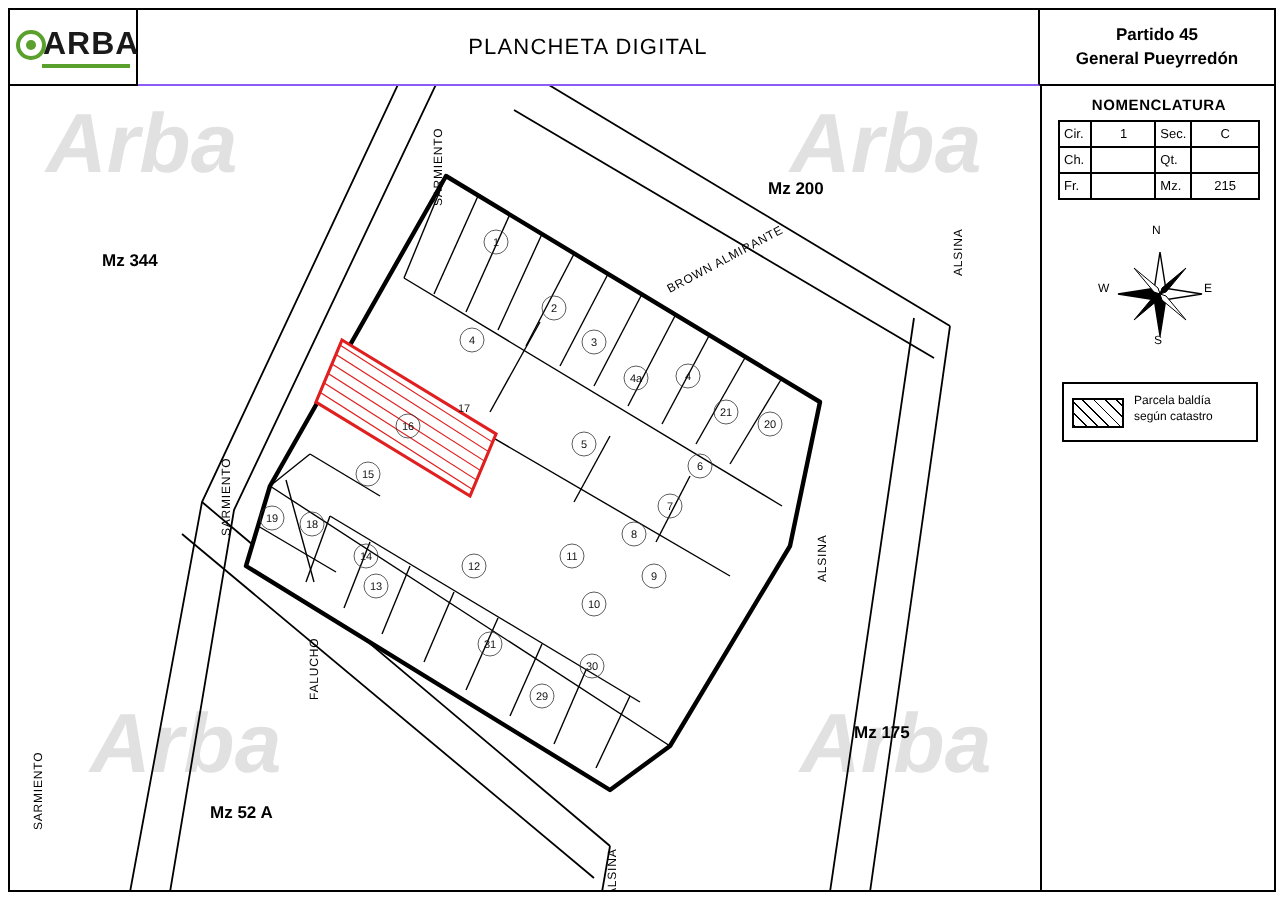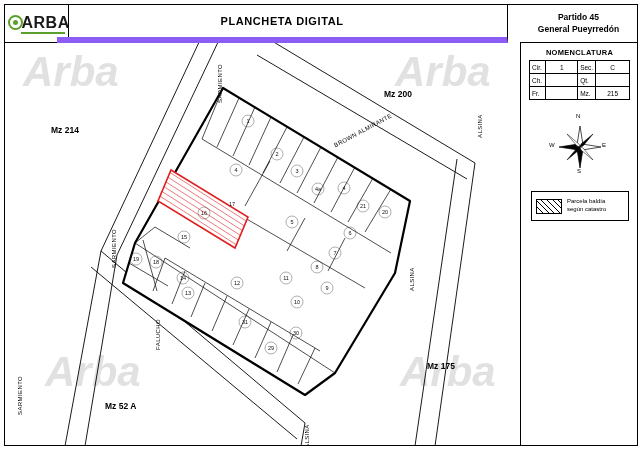--- a/index.html
+++ b/index.html
@@ -39,25 +39,25 @@
     box-sizing:border-box;
   }
   .logo-leaf:after{
     content:"";position:absolute;left:3px;top:3px;width:5px;height:5px;
     background:#5aa02c;border-radius:50%;
   }
   .logo-underline{
     position:absolute;left:13px;top:21px;width:44px;height:2px;background:#5aa02c;
   }
   .hdr-title{
-    position:absolute;left:57px;top:5px;width:451px;height:38px;
-    border-right:1px solid #000;border-bottom:6px solid #8b5cf6;
+    position:absolute;left:69px;top:5px;width:451px;height:38px;
+    border-right:1px solid #000;border-bottom:1px solid #8b5cf6;
     box-sizing:border-box;
     display:flex;align-items:center;justify-content:center;
-    font-size:11px;font-weight:bold;letter-spacing:.6px;color:#000;
+    font-size:11px;font-weight:normal;letter-spacing:.6px;color:#000;
   }
   .hdr-partido{
     position:absolute;left:520px;top:5px;width:117px;height:38px;
     border-bottom:1px solid #000;
     box-sizing:border-box;
     display:flex;flex-direction:column;align-items:center;justify-content:center;
     font-size:8.5px;font-weight:bold;line-height:1.35;color:#000;
   }
   
   .panel{
@@ -339,21 +339,21 @@
         <circle cx="281" cy="235" r="6"></circle>
         <circle cx="312" cy="224" r="6"></circle>
         <circle cx="322" cy="245" r="6"></circle>
         <circle cx="292" cy="259" r="6"></circle>
         <circle cx="240" cy="279" r="6"></circle>
         <circle cx="291" cy="290" r="6"></circle>
         <circle cx="266" cy="305" r="6"></circle>
       </g>
     </svg>
 
-    <div class="mzlabel" style="left:46px;top:82px;">Mz 214</div>
+    <div class="mzlabel" style="left:46px;top:82px;">Mz 344</div>
     <div class="mzlabel" style="left:379px;top:46px;text-align:right;">Mz 200</div>
     <div class="mzlabel" style="left:422px;top:318px;">Mz 175</div>
     <div class="mzlabel" style="left:100px;top:358px;">Mz 52 A</div>
 
     <div class="stname rot90" style="left:212px;top:60px;">SARMIENTO</div>
     <div class="stname rot90" style="left:106px;top:225px;">SARMIENTO</div>
     <div class="stname rot90" style="left:12px;top:372px;">SARMIENTO</div>
     <div class="stname rot-br" style="left:328px;top:100px;">BROWN ALMIRANTE</div>
     <div class="stname rot-ao" style="left:472px;top:95px;">ALSINA</div>
     <div class="stname rot-ao" style="left:404px;top:248px;">ALSINA</div>

